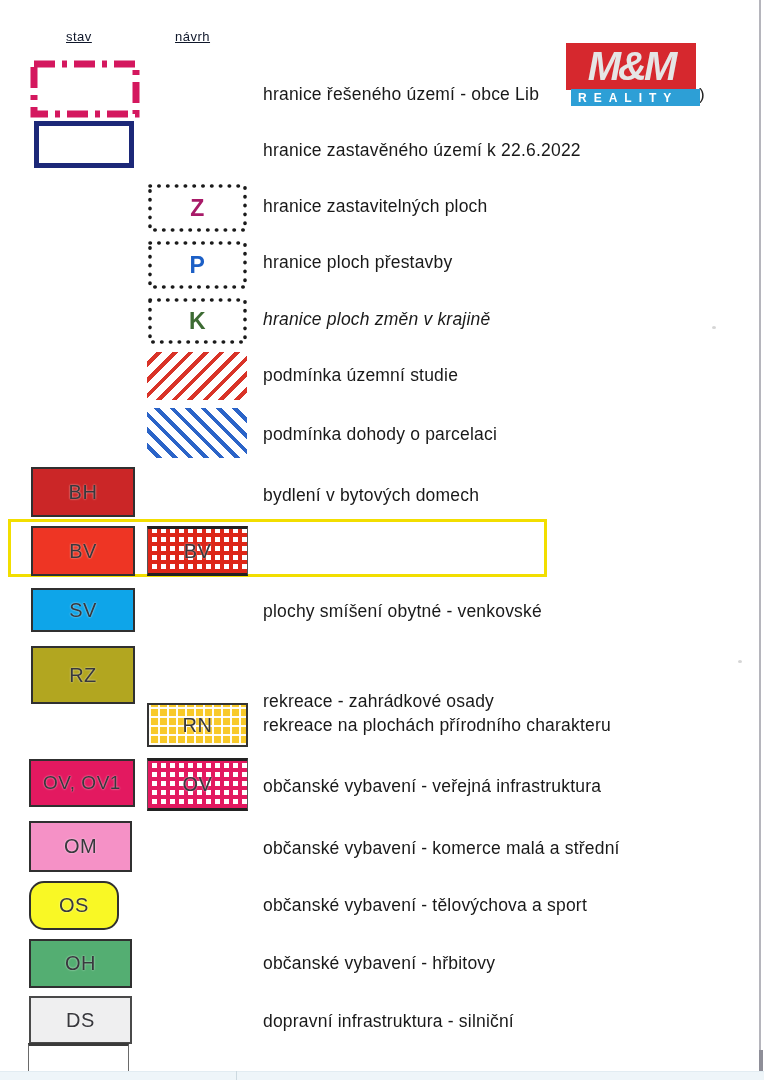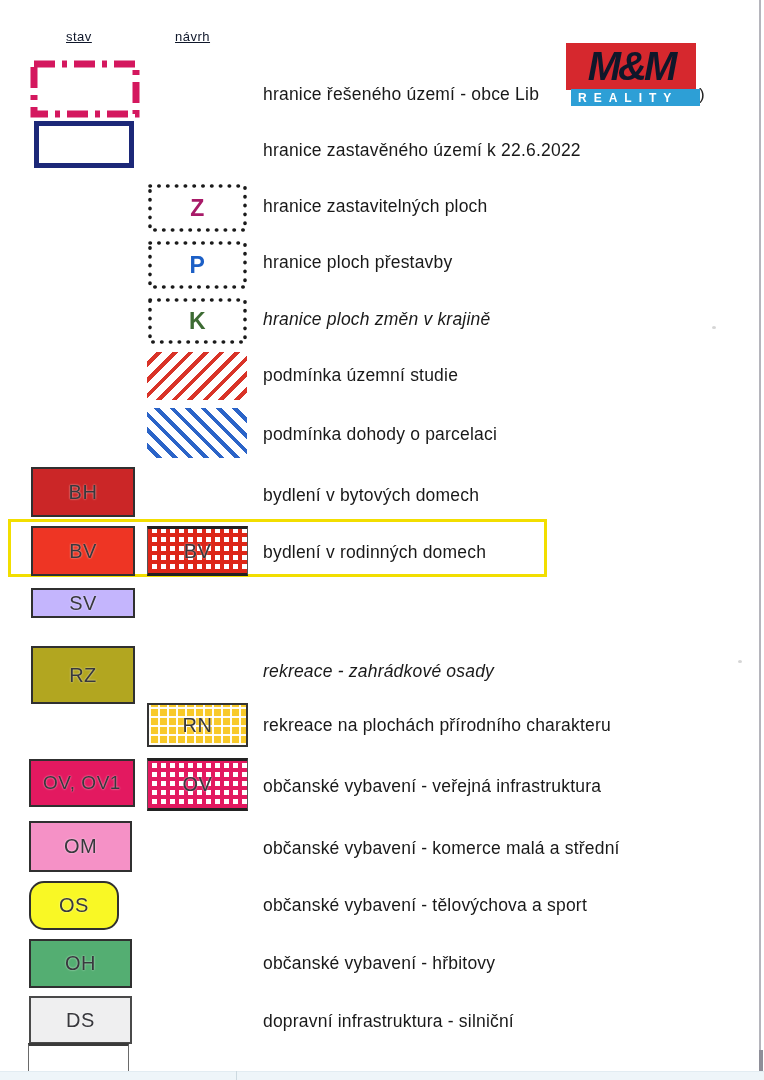--- a/index.html
+++ b/index.html
@@ -32,21 +32,21 @@
   
   .cz{color:#a81a68;font-weight:bold;font-size:23px;text-shadow:none;}
   .cp{color:#1c5fc6;font-weight:bold;font-size:23px;text-shadow:none;}
   .ck{color:#3d6b33;font-weight:bold;font-size:23px;text-shadow:none;}
   .dotted-wrap{position:absolute;}
   .dotted-wrap .code{position:absolute;left:0;top:0;}
   
   .highlight{position:absolute;left:8px;top:519px;width:539px;height:58px;border:3px solid #f2de00;box-sizing:border-box;}
   
   .logo{position:absolute;left:566px;top:43px;z-index:6;}
-  .logo-red{width:130px;height:47px;background:#d6282e;color:#0f172a;display:flex;align-items:center;justify-content:center;
+  .logo-red{width:130px;height:47px;background:#d6282e;color:#e5e5e5;display:flex;align-items:center;justify-content:center;
             font-size:40px;font-weight:800;letter-spacing:-3px;font-style:italic;}
   .logo-blue{width:122px;height:17px;background:#2d9fd6;color:#fff;margin-left:5px;margin-top:-1px;
              font-size:12px;font-weight:bold;letter-spacing:7px;padding-left:7px;display:flex;align-items:center;overflow:hidden;}
   .suffix{position:absolute;left:699px;top:85px;font-size:17px;color:#222;z-index:3;}
   .edge-line{position:absolute;right:3px;top:0;width:2px;height:1080px;background:#a8a8b0;opacity:.85;}
   .edge-line2{position:absolute;right:1px;top:1050px;width:4px;height:30px;background:#8e8e98;}
   .bottom-strip{position:absolute;left:0;top:1071px;width:764px;height:9px;background:#eef5f9;border-top:1px solid #e2ecf2;}
   .bottom-div{position:absolute;left:236px;top:1071px;width:1px;height:9px;background:#ccd9e0;}
   .speck{position:absolute;width:4px;height:3px;background:#b9b9b9;border-radius:50%;opacity:.6;}
 </style>
@@ -102,30 +102,30 @@
   </div>
   <div class="lbl" style="top:485px;">bydlení v bytových domech</div>
 
   <div class="highlight"></div>
   <div class="box solid" style="left:31px;top:526px;width:104px;height:50px;background:#ee3524;">
     <span class="code">BV</span>
   </div>
   <div class="box ging-red" style="left:147px;top:526px;width:101px;height:50px;">
     <span class="code">BV</span>
   </div>
-  <div class="lbl" style="top:542px;">bydlení v rodinných domech</div>
 
-  <div class="box solid" style="left:31px;top:588px;width:104px;height:30px;background:#c4b5fd;">
+  <div class="box solid" style="left:31px;top:588px;width:104px;height:44px;background:#0ea5e9;">
     <span class="code">SV</span>
   </div>
+  <div class="lbl" style="top:601px;">plochy smíšení obytné - venkovské</div>
 
   <div class="box solid" style="left:31px;top:646px;width:104px;height:58px;background:#b2a620;">
     <span class="code">RZ</span>
   </div>
-  <div class="lbl" style="top:661px;font-style:italic;">rekreace - zahrádkové osady</div>
+  <div class="lbl" style="top:691px;">rekreace - zahrádkové osady</div>
 
   <div class="box ging-yellow" style="left:147px;top:703px;width:101px;height:44px;">
     <span class="code">RN</span>
   </div>
   <div class="lbl" style="top:715px;">rekreace na plochách přírodního charakteru</div>
 
   <div class="box solid" style="left:29px;top:759px;width:106px;height:48px;background:#e31960;">
     <span class="code" style="font-size:19px;">OV, OV1</span>
   </div>
   <div class="box ging-pink" style="left:147px;top:758px;width:101px;height:53px;">

